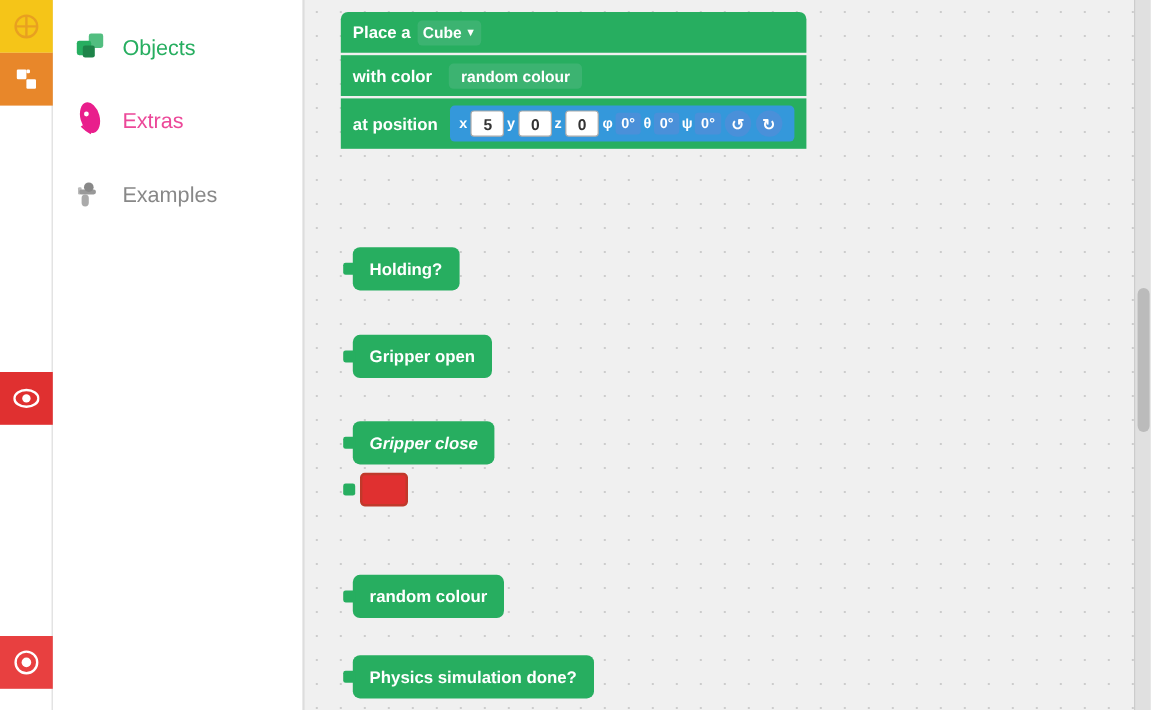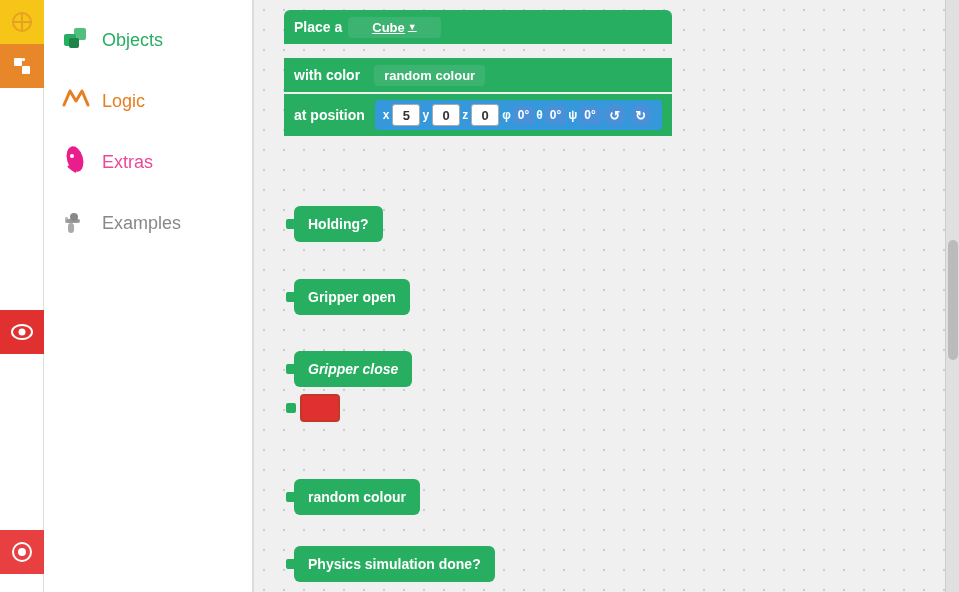--- a/index.html
+++ b/index.html
@@ -111,29 +111,28 @@
       margin-top: 0;
     }
     .block-row.last-row {
       border-radius: 0 0 6px 6px;
     }
 
     .dropdown-btn {
       background: #3cb371;
       border: none;
       color: white;
-      padding: 3px 24px;
+      padding: 3px 4px;
       border-radius: 4px;
       font-size: 13px;
       font-weight: bold;
       cursor: pointer;
       display: flex;
       align-items: center;
       gap: 3px;
-      text-decoration: underline;
     }
     .dropdown-btn::after {
       content: '▼';
       font-size: 9px;
     }
 
     .color-pill {
       background: #3cb371;
       border-radius: 4px;
       padding: 3px 10px;
@@ -282,28 +281,20 @@
         <rect x="4" y="12" width="12" height="12" fill="#27ae60" rx="2"></rect>
         <rect x="14" y="6" width="12" height="12" fill="#27ae60" rx="2" opacity="0.8"></rect>
         <rect x="9" y="16" width="10" height="10" fill="#1e8449" rx="2"></rect>
       </svg>
     </span>
     <span class="nav-item-label green">Objects</span>
   </div>
   <div class="nav-item">
     <span class="nav-item-icon">
       <svg width="30" height="30" viewBox="0 0 30 30">
-        <path d="M4 22 L10 8 L16 18 L22 8 L28 22" fill="none" stroke="#e67e22" stroke-width="3" stroke-linecap="round" stroke-linejoin="round"></path>
-      </svg>
-    </span>
-    <span class="nav-item-label orange">Logic</span>
-  </div>
-  <div class="nav-item">
-    <span class="nav-item-icon">
-      <svg width="30" height="30" viewBox="0 0 30 30">
         <ellipse cx="15" cy="15" rx="8" ry="13" fill="#e91e8c" transform="rotate(-15,15,15)"></ellipse>
         <ellipse cx="12" cy="12" rx="2" ry="2" fill="white"></ellipse>
         <path d="M8 22 Q12 26 16 28" fill="none" stroke="#e91e8c" stroke-width="2"></path>
       </svg>
     </span>
     <span class="nav-item-label pink">Extras</span>
   </div>
   <div class="nav-item">
     <span class="nav-item-icon">
       <svg width="30" height="30" viewBox="0 0 30 30">
@@ -319,21 +310,21 @@
 
 <div id="workspace">
 
   <div class="place-block">
 
     <div class="block-row first-row" style="gap:6px;">
       <span>Place a</span>
       <button class="dropdown-btn">Cube</button>
     </div>
 
-    <div class="block-row mid-row" style="gap:6px; margin-top:14px;">
+    <div class="block-row mid-row" style="gap:6px; margin-top:2px;">
       <span>with color</span>
       <span class="color-pill">random colour</span>
     </div>
 
     <div class="block-row mid-row" style="gap:4px; margin-top:2px;">
       <span>at position</span>
       <div class="coords-row">
         <span class="coord-label">x</span>
         <div class="input-box">5</div>
         <span class="coord-label">y</span>

